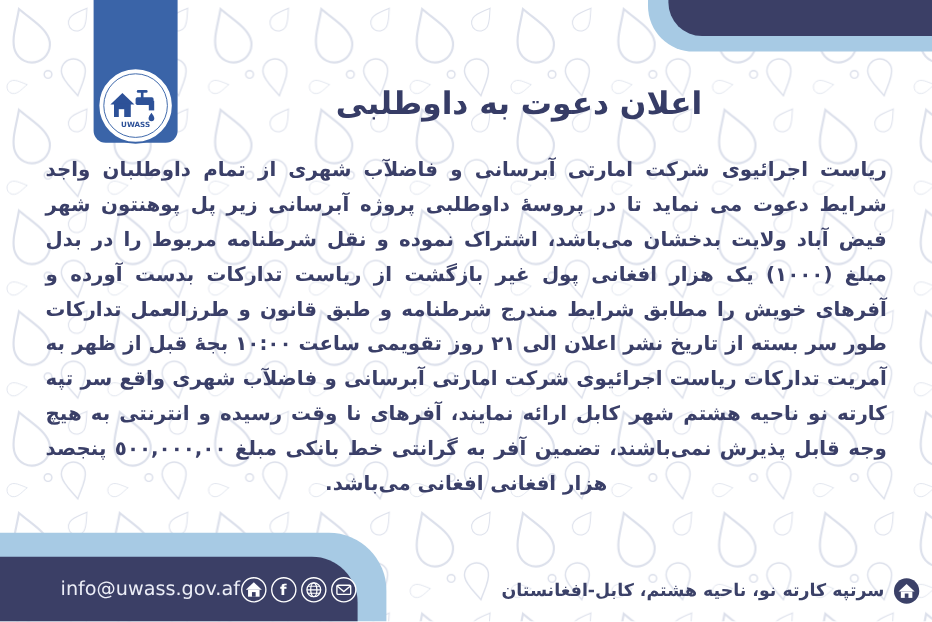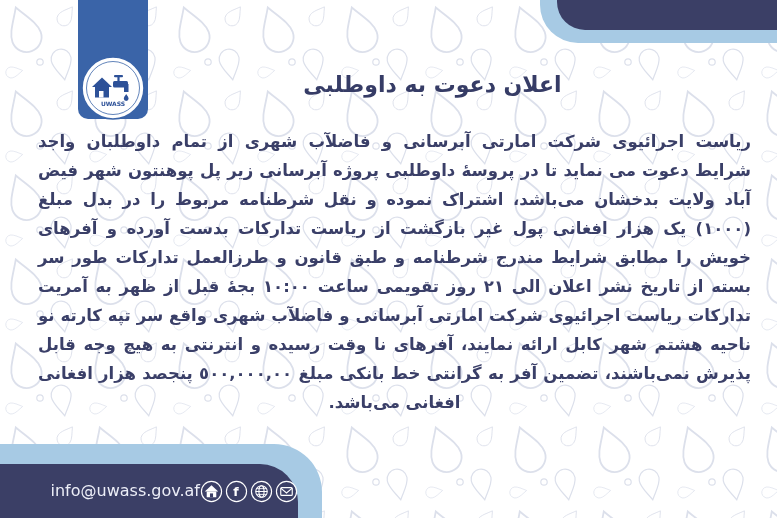--- a/index.html
+++ b/index.html
@@ -18,24 +18,24 @@
 
   
   .ribbon{position:absolute;left:78px;top:0;width:70px;height:119px;
     background:#3a64a8;border-radius:0 0 10px 10px;z-index:3;}
   .logo-badge{position:absolute;left:50%;top:56px;transform:translateX(-50%);
     width:64px;height:64px;}
 
   
   .title{position:absolute;top:72px;left:0;right:0;margin:0;z-index:2;
     padding-left:88px;text-align:center;direction:rtl;
-    font-size:22px;font-weight:bold;color:#363c66;letter-spacing:0.5px;}
+    font-size:26px;font-weight:bold;color:#363c66;letter-spacing:0.5px;}
 
   
-  .body-text{position:absolute;top:127px;right:26px;left:38px;margin:0;z-index:2;
+  .body-text{position:absolute;top:127px;right:38px;left:38px;margin:0;z-index:2;
     direction:rtl;text-align:justify;text-align-last:center;
     font-size:16.5px;line-height:29px;font-weight:bold;color:#3a3f68;}
 
   
   .footer-sky{position:absolute;left:0;top:444px;width:322px;height:74px;
     background:#a7cae4;border-top-right-radius:48px;z-index:1;}
   .footer-navy{position:absolute;left:0;top:464px;width:298px;height:54px;
     background:#3b3f66;border-top-right-radius:38px;z-index:2;
     display:flex;align-items:center;padding-left:13px;box-sizing:border-box;}
   .icon-row{display:flex;gap:2px;align-items:center;}
@@ -124,14 +124,23 @@
         <polygon points="-7,0 0,-6.5 7,0" fill="#ffffff"></polygon>
         <rect x="-5" y="0" width="10" height="6" fill="#ffffff"></rect>
         <rect x="-1.6" y="2" width="3.2" height="4" fill="#3b3f66"></rect>
       </svg>
     </div>
     <div class="contact">
       <div>info@uwass.gov.af</div>
     </div>
   </div>
 
+  <div class="address">
+    <svg class="addr-icon" viewBox="-12 -12 24 24">
+      <circle r="11" fill="#3b4168"></circle>
+      <polygon points="-7,0.5 0,-6 7,0.5" fill="#ffffff"></polygon>
+      <rect x="-5" y="0.5" width="10" height="5.5" fill="#ffffff"></rect>
+      <rect x="-1.6" y="2.2" width="3.2" height="3.8" fill="#3b4168"></rect>
+    </svg>
+    <span>سرتپه کارته نو، ناحیه هشتم، کابل-افغانستان</span>
+  </div>
 
 </div>
 
 </body></html>

